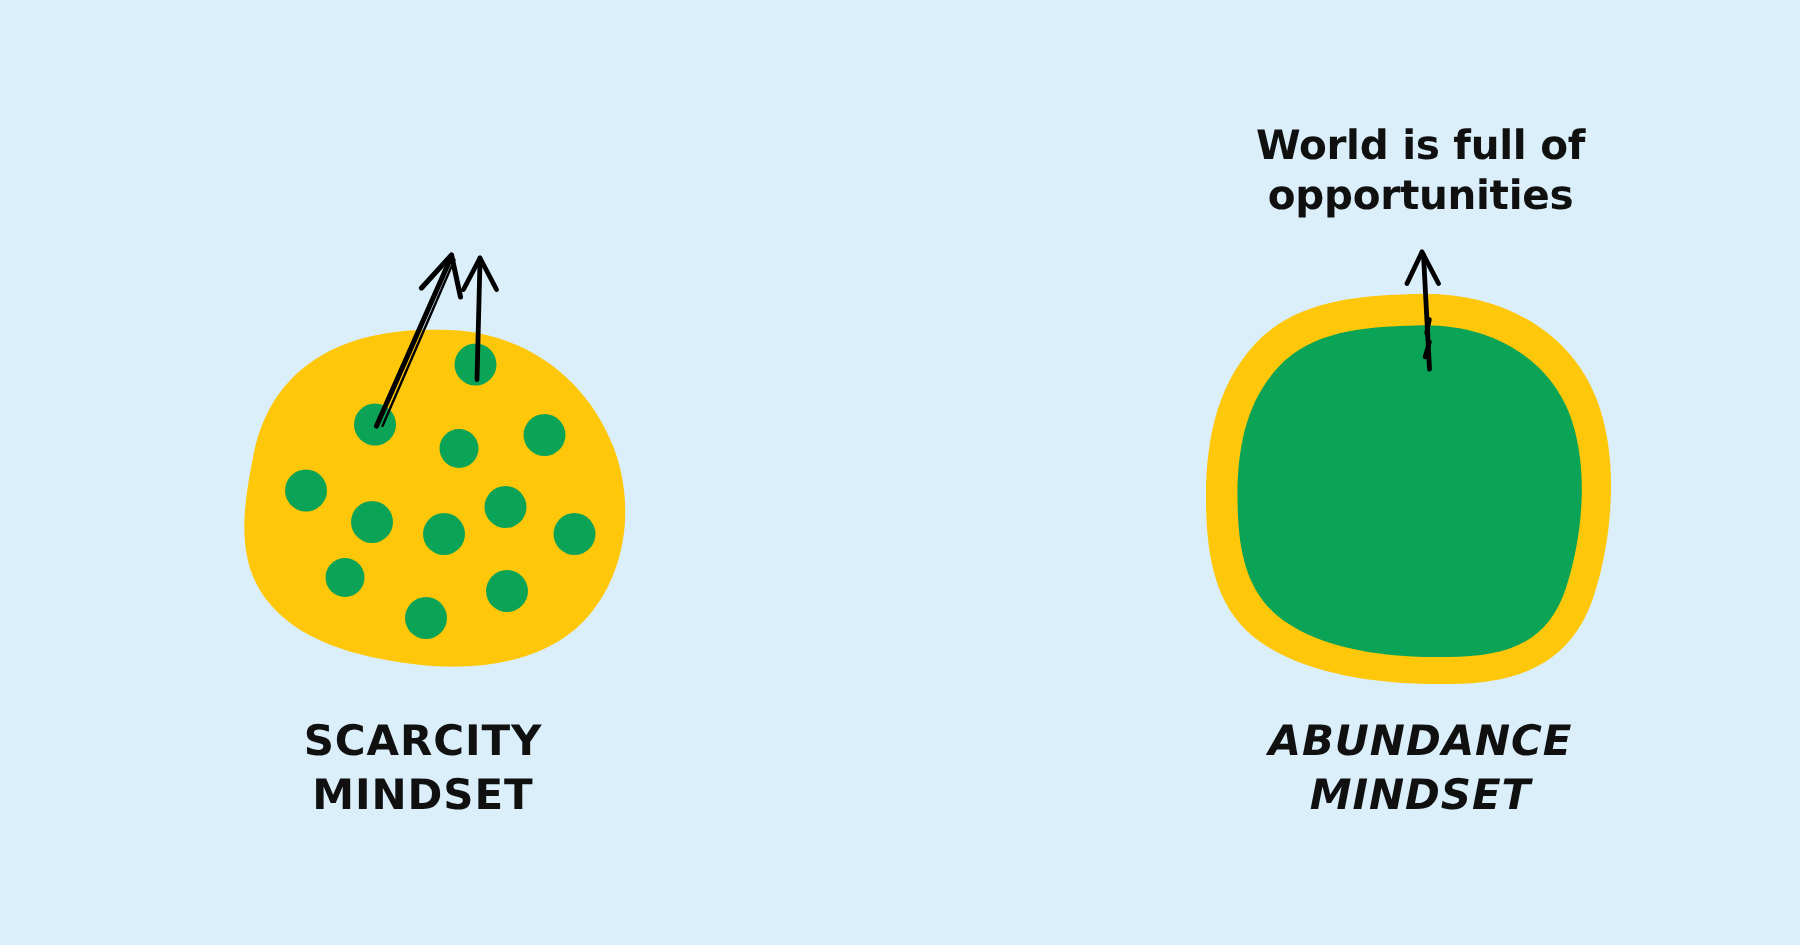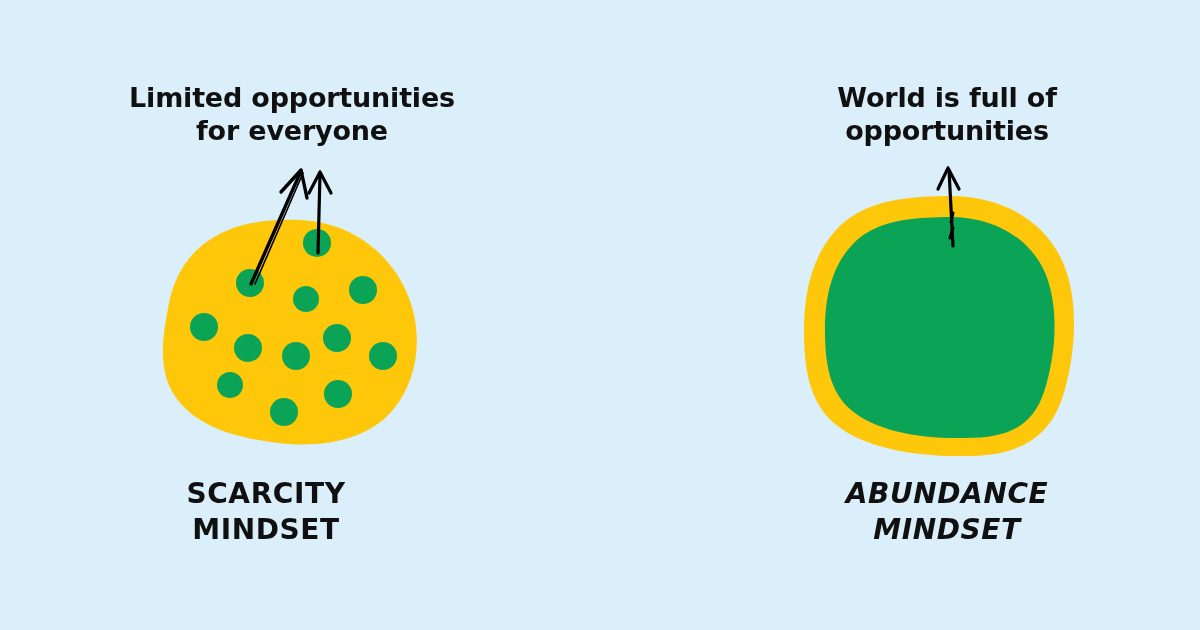--- a/index.html
+++ b/index.html
@@ -44,41 +44,39 @@
   #caption-scarcity-top { left: 62px; }
   #caption-abundance-top { left: 85px; }
 
   .caption-bottom {
     font-size: 28px;
     top: 476px;
     width: 460px;
     letter-spacing: 0.6px;
     line-height: 1.3;
   }
-  #caption-scarcity-bottom { left: 36px; text-align: center; }
+  #caption-scarcity-bottom { left: 52px; text-align: center; }
   #caption-abundance-bottom { left: 85px; font-style: italic; }
 
   .blob-svg {
     position: absolute;
     left: 0;
     top: 0;
     width: 600px;
     height: 630px;
     overflow: visible;
   }
 </style>
 </head>
 <body>
 
 <div id="canvas">
 
   <div class="panel" id="panel-scarcity">
 
-    <div class="caption caption-top" id="caption-scarcity-top">Limited opportunities
-for everyone</div>
 
     <svg class="blob-svg" viewBox="0 0 600 630">
 
       <path fill="#ffc709" d="M300,220
                C352,222 392,254 409,298
                C424,338 417,382 392,411
                C366,441 320,448 278,443
                C236,438 198,427 177,399
                C156,371 163,334 169,303
                C176,268 196,244 226,231

